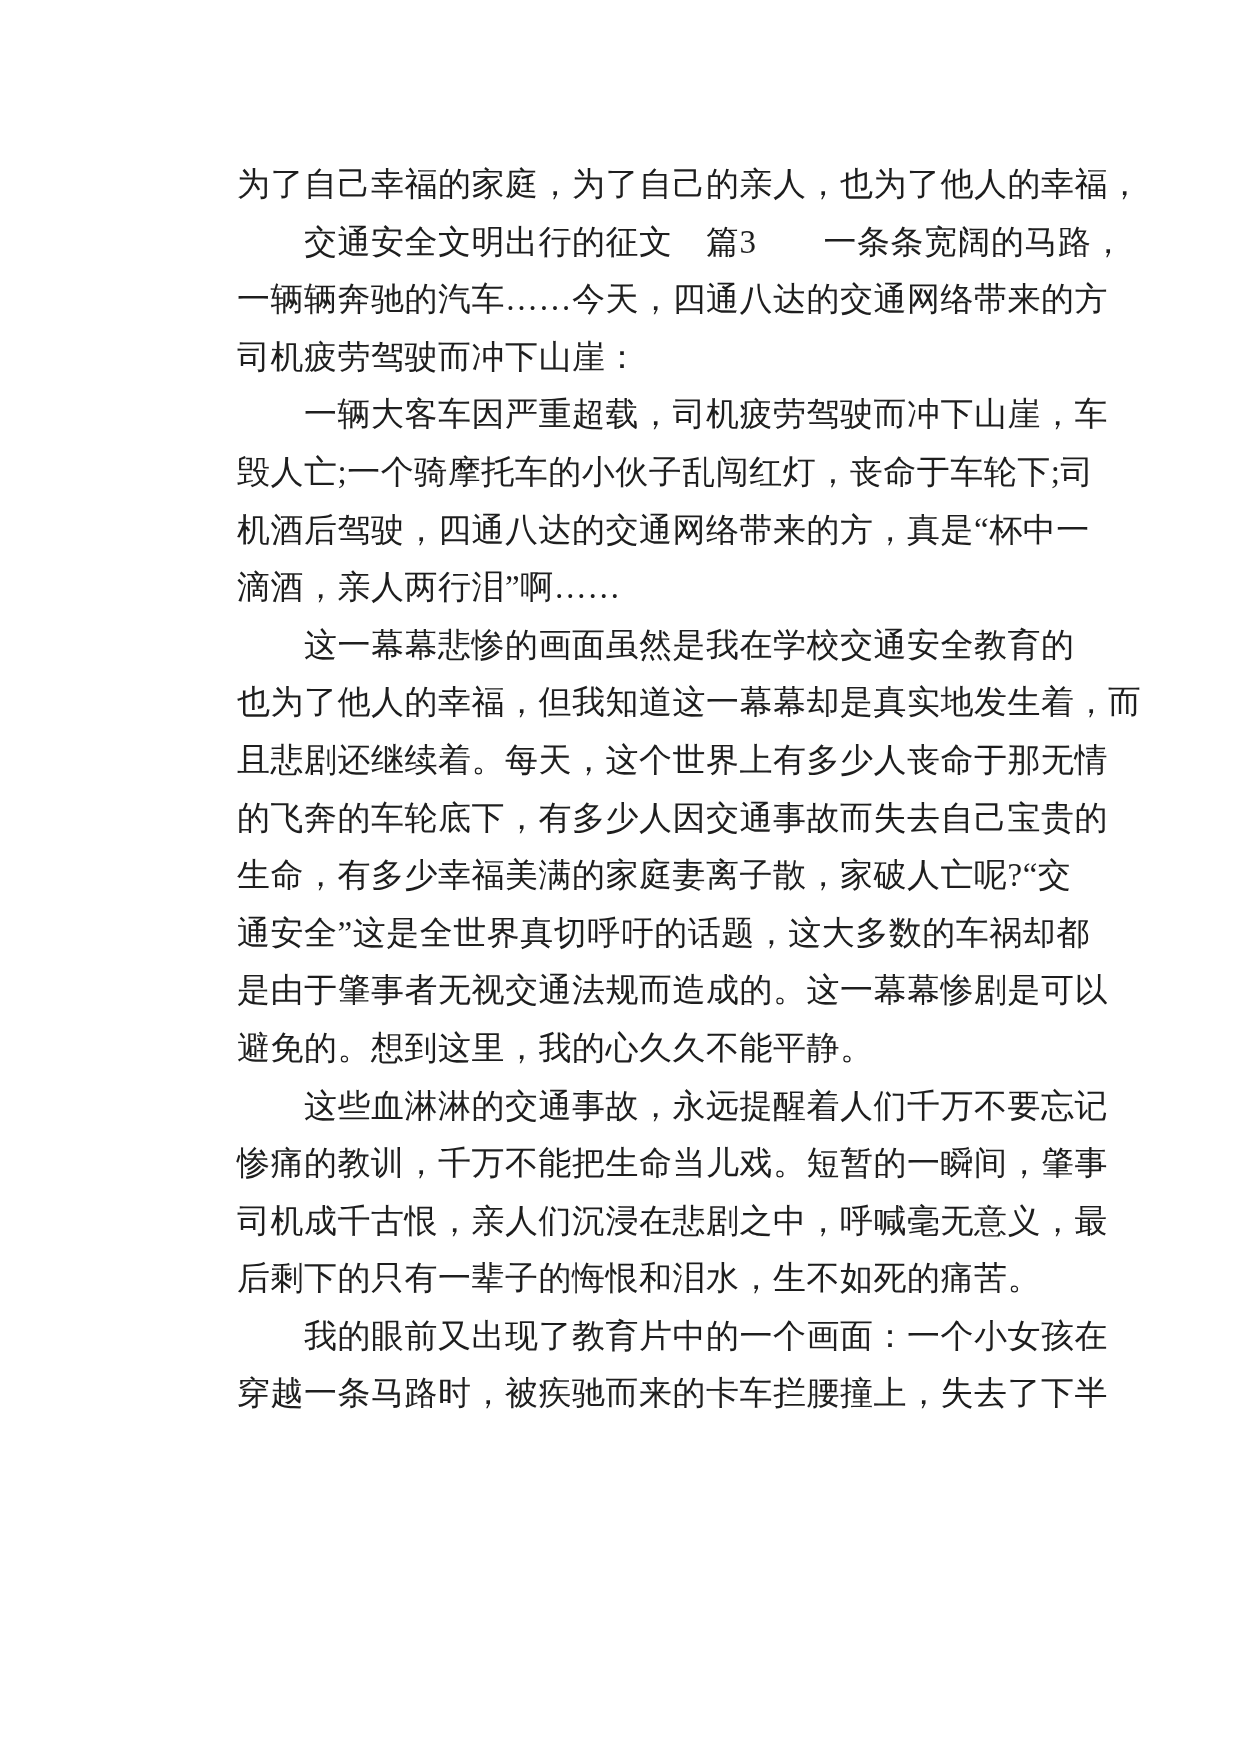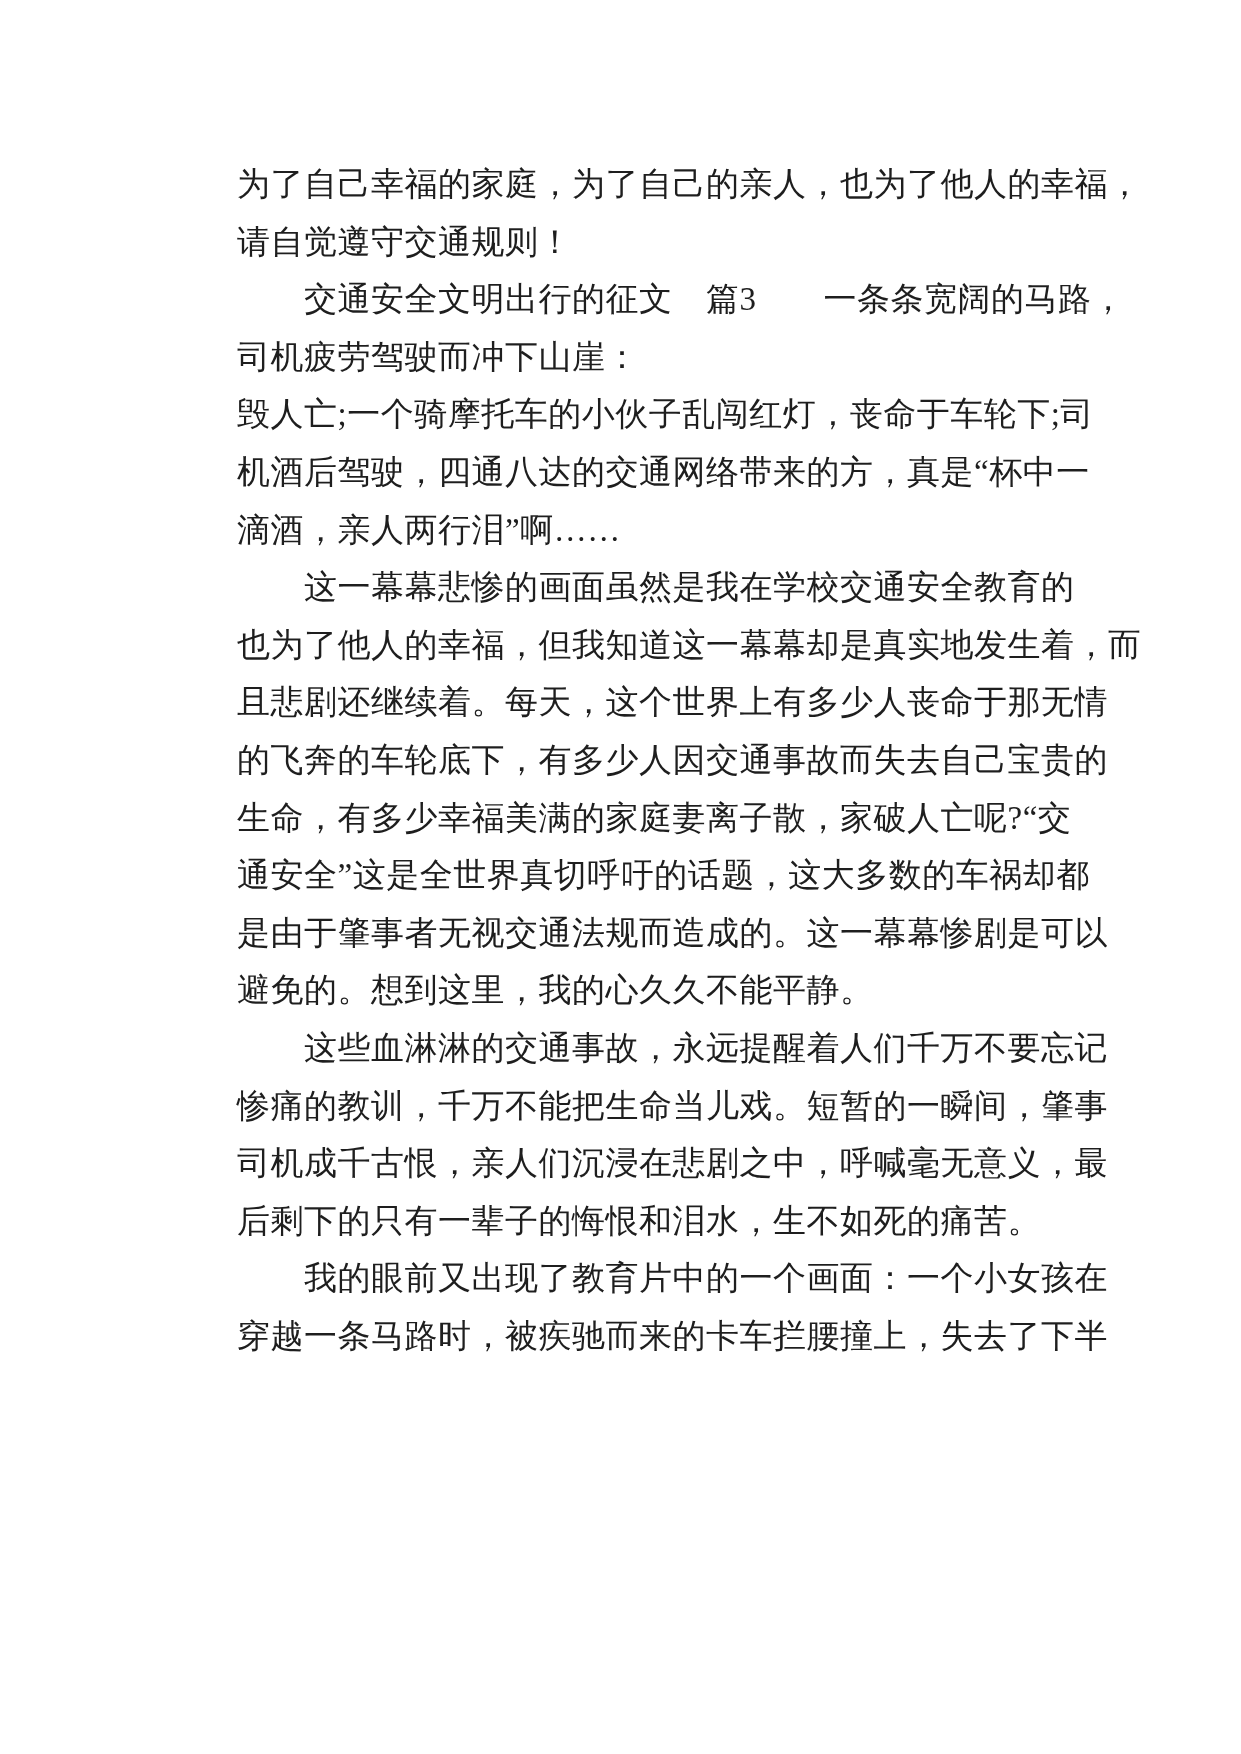--- a/index.html
+++ b/index.html
@@ -34,23 +34,24 @@
   .ind {
     padding-left: 67px;
   }
 </style>
 </head>
 <body>
 
 <div class="page">
   <div class="text-block">
     <div class="line">为了自己幸福的家庭，为了自己的亲人，也为了他人的幸福，</div>
-    <div class="line">请自觉遵守交通规则！</div>
     <div class="line ind">交通安全文明出行的征文　篇3　　一条条宽阔的马路，</div>
+    <div class="line">一辆辆奔驰的汽车……今天，四通八达的交通网络带来的方</div>
     <div class="line">司机疲劳驾驶而冲下山崖：</div>
+    <div class="line ind">一辆大客车因严重超载，司机疲劳驾驶而冲下山崖，车</div>
     <div class="line">毁人亡;一个骑摩托车的小伙子乱闯红灯，丧命于车轮下;司</div>
     <div class="line">机酒后驾驶，四通八达的交通网络带来的方，真是“杯中一</div>
     <div class="line">滴酒，亲人两行泪”啊……</div>
     <div class="line ind">这一幕幕悲惨的画面虽然是我在学校交通安全教育的</div>
     <div class="line">也为了他人的幸福，但我知道这一幕幕却是真实地发生着，而</div>
     <div class="line">且悲剧还继续着。每天，这个世界上有多少人丧命于那无情</div>
     <div class="line">的飞奔的车轮底下，有多少人因交通事故而失去自己宝贵的</div>
     <div class="line">生命，有多少幸福美满的家庭妻离子散，家破人亡呢?“交</div>
     <div class="line">通安全”这是全世界真切呼吁的话题，这大多数的车祸却都</div>
     <div class="line">是由于肇事者无视交通法规而造成的。这一幕幕惨剧是可以</div>

